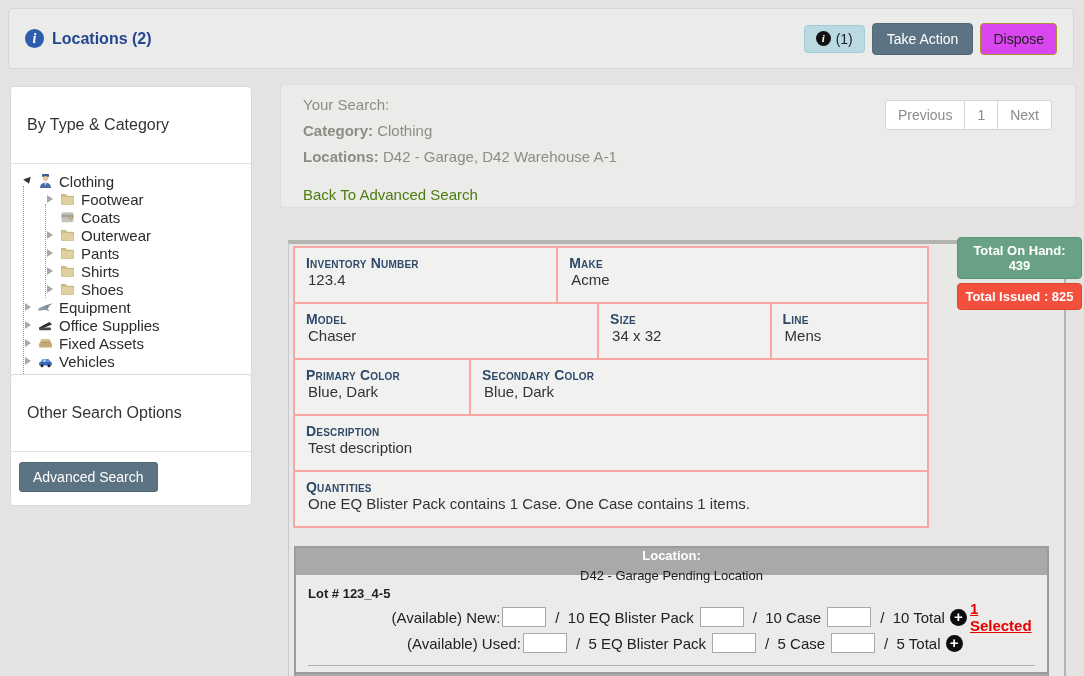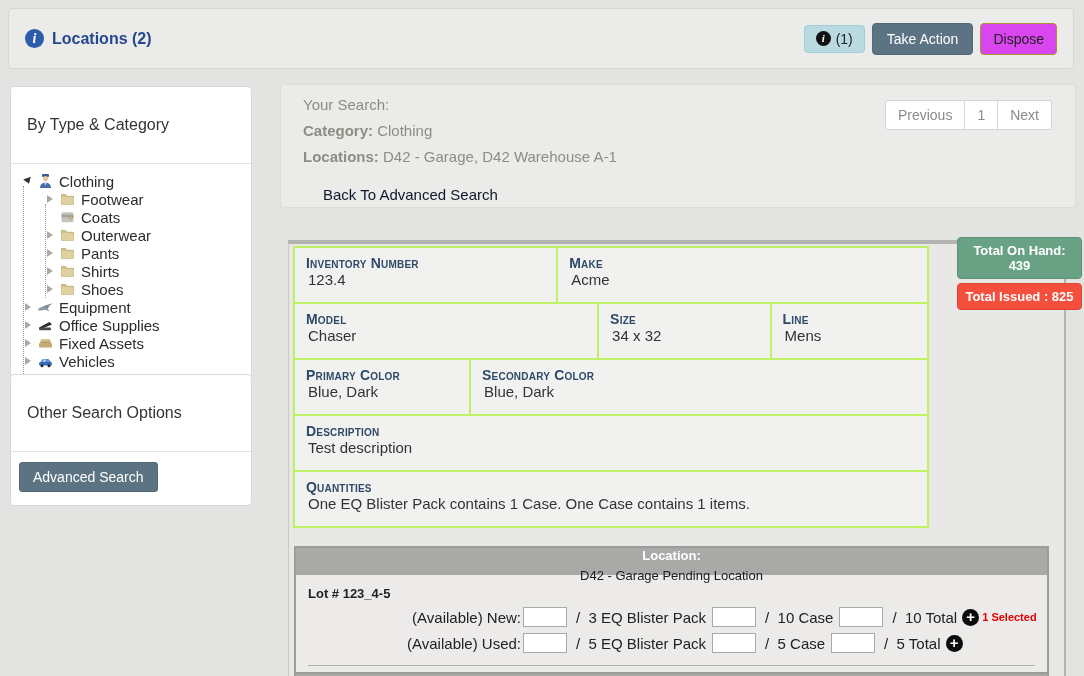--- a/index.html
+++ b/index.html
@@ -89,42 +89,42 @@
   }
 
   
   .search-panel {
     position:absolute; left:280px; top:84px; width:796px; height:124px;
     background:#ebebe9; border:1px solid #dcdcda; border-radius:4px;
     padding:11px 22px;
   }
   .search-line { font-size:15px; color:#8d8d84; margin-bottom:8px; line-height:18px; }
   .search-line b { font-weight:bold; color:#8d8d84; }
-  .back-link { font-size:15px; color:#0f172a; margin-top:12px; display:inline-block; cursor:pointer; text-decoration:none;margin-left:20px; }
+  .back-link { font-size:15px; color:#4d7c0f; margin-top:12px; display:inline-block; cursor:pointer; text-decoration:none; }
 
   .pagination {
     position:absolute; right:23px; top:15px; display:flex;
   }
   .page-btn {
     background:#fff; border:1px solid #d4d4d2; border-left:none;
     color:#8b8b8b; font-size:14px; padding:6px 12px; cursor:pointer;
   }
   .page-btn.first { border-left:1px solid #d4d4d2; border-radius:3px 0 0 3px; }
   .page-btn.last { border-radius:0 3px 3px 0; }
 
   
   .results-panel {
     position:absolute; left:288px; top:240px; width:778px; height:436px;
     background:#e8e8e6;
     border-top:4px solid #b3b3b1; border-right:2px solid #b3b3b1;
     border-left:1px solid #c8c8c6;
     overflow:hidden;
   }
   .detail-grid {
-    margin:2px 0 0 4px; width:636px; background:#bef264; padding:2px;
+    margin:2px 0 0 4px; width:636px; background:#fca5a5; padding:2px;
     display:flex; flex-direction:column; gap:2px;
   }
   .detail-row { display:flex; gap:2px; }
   .cell { background:#f1f1ef; padding:7px 11px 9px 11px; min-height:54px; }
   .flabel {
     font-size:14px; font-weight:bold; color:#2e4a68;
     font-variant:small-caps; letter-spacing:.2px;
   }
   .fvalue { font-size:15px; color:#333; padding-left:2px; }
 
@@ -151,21 +151,21 @@
   .qty-input {
     width:44px; height:20px; border:1px solid #a9a9a7; background:#fff;
     margin:0 3px 0 2px; font-size:13px; padding:0 3px;
   }
   .qty-sep { margin:0 4px 0 6px; white-space:pre; }
   .plus-icon {
     width:17px; height:17px; border-radius:50%; background:#0c0c0c; color:#fff;
     font-size:15px; font-weight:bold; line-height:16px; text-align:center;
     display:inline-block; margin-left:1px; cursor:pointer; flex:0 0 17px;
   }
-  .selected-label { color:#e60000; font-weight:bold; margin-left:3px; font-size:11px; }
+  .selected-label { color:#e60000; font-weight:bold; margin-left:3px; font-size:15px;text-decoration:underline; }
   .loc-hr { border:none; border-top:1px solid #b0b0ae; margin:9px 2px 4px 2px; }
 
   .next-location-stub {
     position:absolute; left:5px; top:428px; width:755px; height:12px;
     border:2px solid #9c9c9a; background:#a9a9a7;
   }
 </style>
 </head>
 <body>
 
@@ -400,21 +400,21 @@
     <div class="location-bar">
       <span class="loc-label">Location:</span>
       <span class="loc-value">D42 - Garage Pending Location</span>
     </div>
     <div class="location-content">
       <div class="lot-label">Lot # 123_4-5</div>
 
       <div class="qty-row">
         <span class="qty-label">(Available) New:</span>
         <input class="qty-input" type="text" style="">
-        <span class="qty-sep">/  3 EQ Blister Pack</span>
+        <span class="qty-sep">/  10 EQ Blister Pack</span>
         <input class="qty-input" type="text" style="">
         <span class="qty-sep">/  10 Case</span>
         <input class="qty-input" type="text" style="">
         <span class="qty-sep">/  10 Total</span>
         <span class="plus-icon">+</span>
         <span class="selected-label">1 Selected</span>
       </div>
 
       <div class="qty-row">
         <span class="qty-label">(Available) Used:</span>

